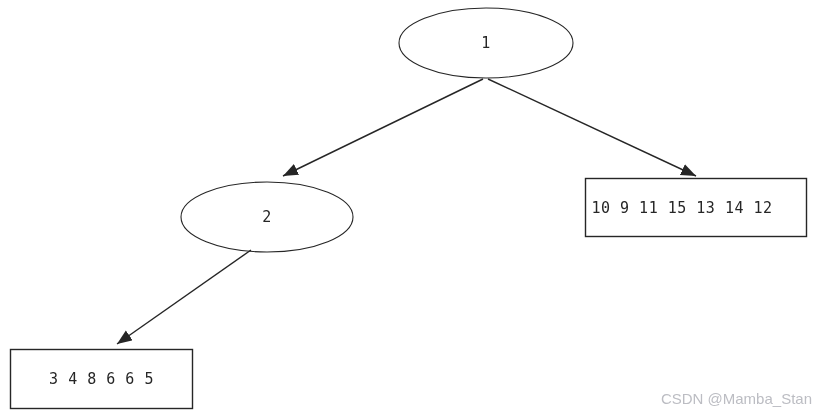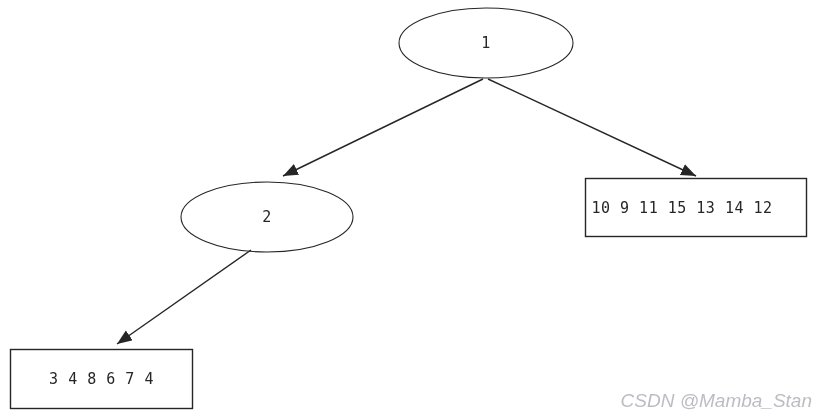--- a/index.html
+++ b/index.html
@@ -33,24 +33,23 @@
   }
   .root-label   { left: 399px; top: 9px;   width: 174px; height: 68px; }
   .child-label  { left: 181px; top: 183px; width: 172px; height: 68px; }
   .rightleaf-label { left: 571px; top: 178px; width: 222px; height: 59px; }
   .leftleaf-label  { left: 10px;  top: 349px; width: 183px; height: 60px; }
   .watermark {
     position: absolute;
     right: 4px;
     top: 390px;
     font-family: "Liberation Sans", sans-serif;
-    font-size: 19px;
+    font-size: 15px;
     color: #bcbdc3;
     white-space: nowrap;
-    font-style: italic;
   }
 </style>
 </head>
 <body>
 
 <div class="canvas">
 
   <svg class="layer" width="816" height="418" viewBox="0 0 816 418">
     <defs>
       <marker id="arrowhead" markerUnits="userSpaceOnUse" markerWidth="18" markerHeight="14" refX="15" refY="6" orient="auto">
@@ -72,17 +71,17 @@
 
     <line x1="251" y1="250" x2="117" y2="344" stroke="#262626" stroke-width="1.4" marker-end="url(#arrowhead)"></line>
   </svg>
 
   <div class="node-label root-label">1</div>
 
   <div class="node-label child-label">2</div>
 
   <div class="node-label rightleaf-label">10 9 11 15 13 14 12</div>
 
-  <div class="node-label leftleaf-label">3 4 8 6 7 4</div>
+  <div class="node-label leftleaf-label">3 4 8 6 6 5</div>
 
   <div class="watermark">CSDN @Mamba_Stan</div>
 
 </div>
 
 </body></html>

